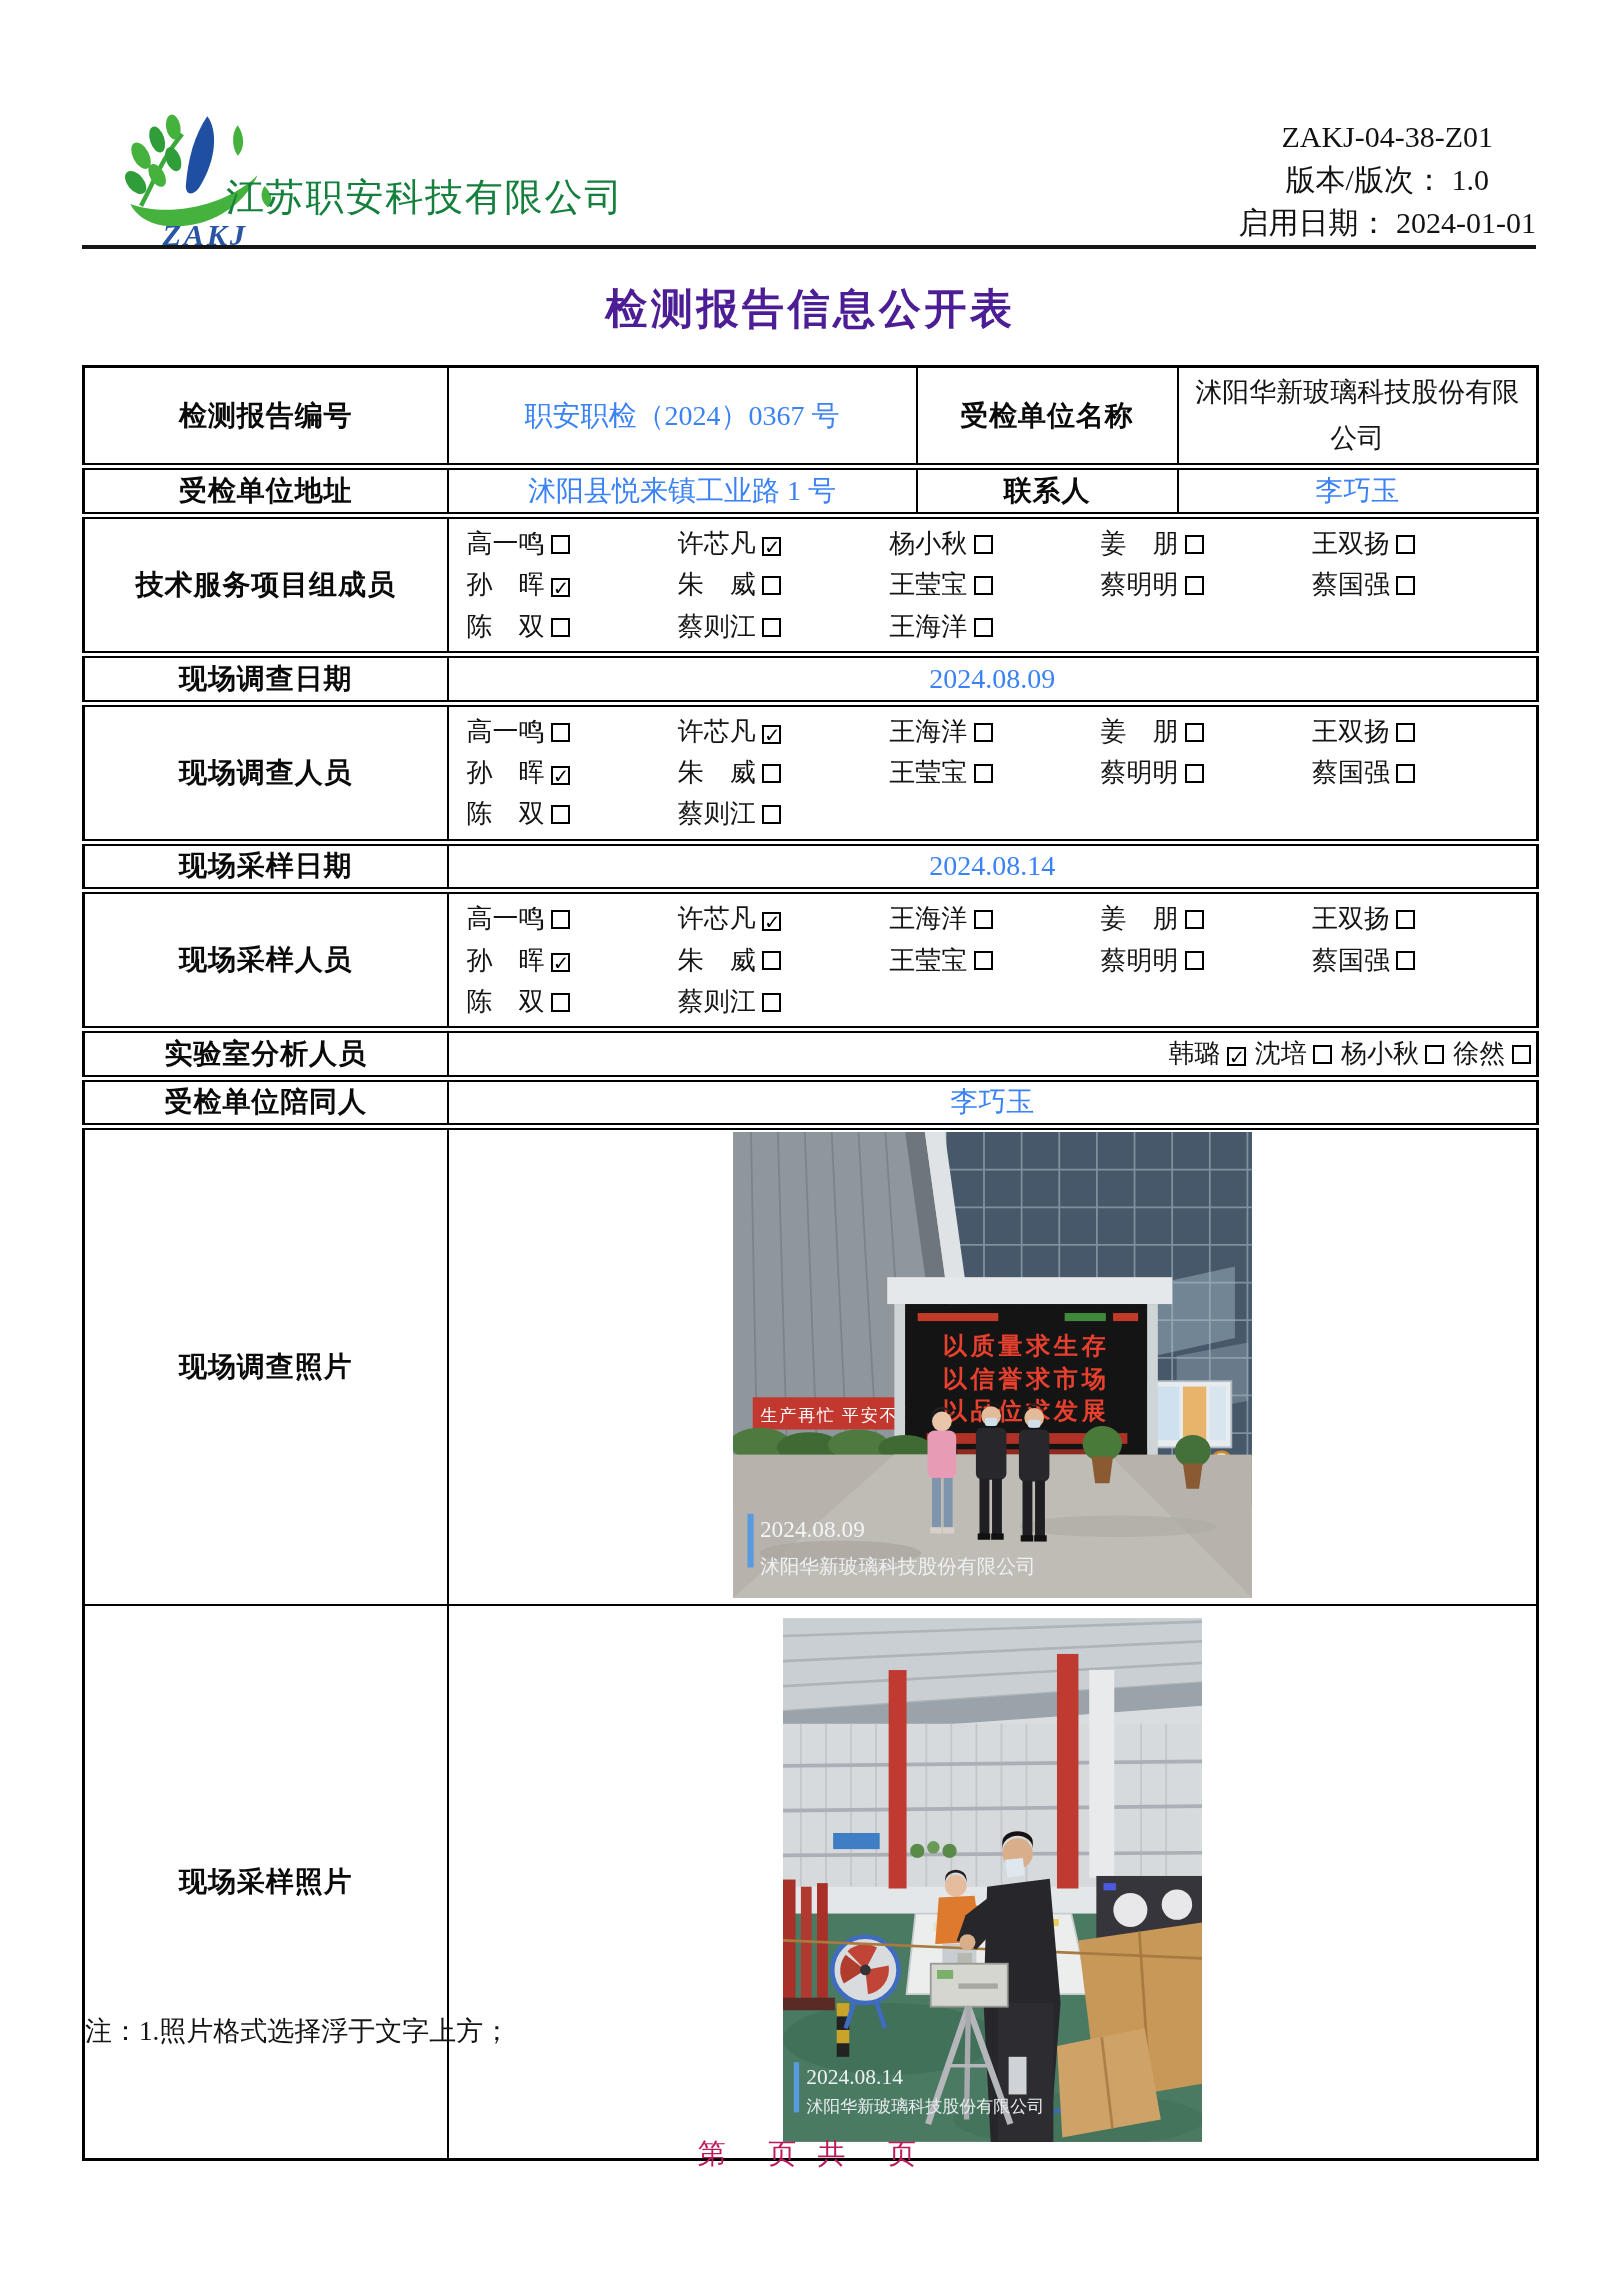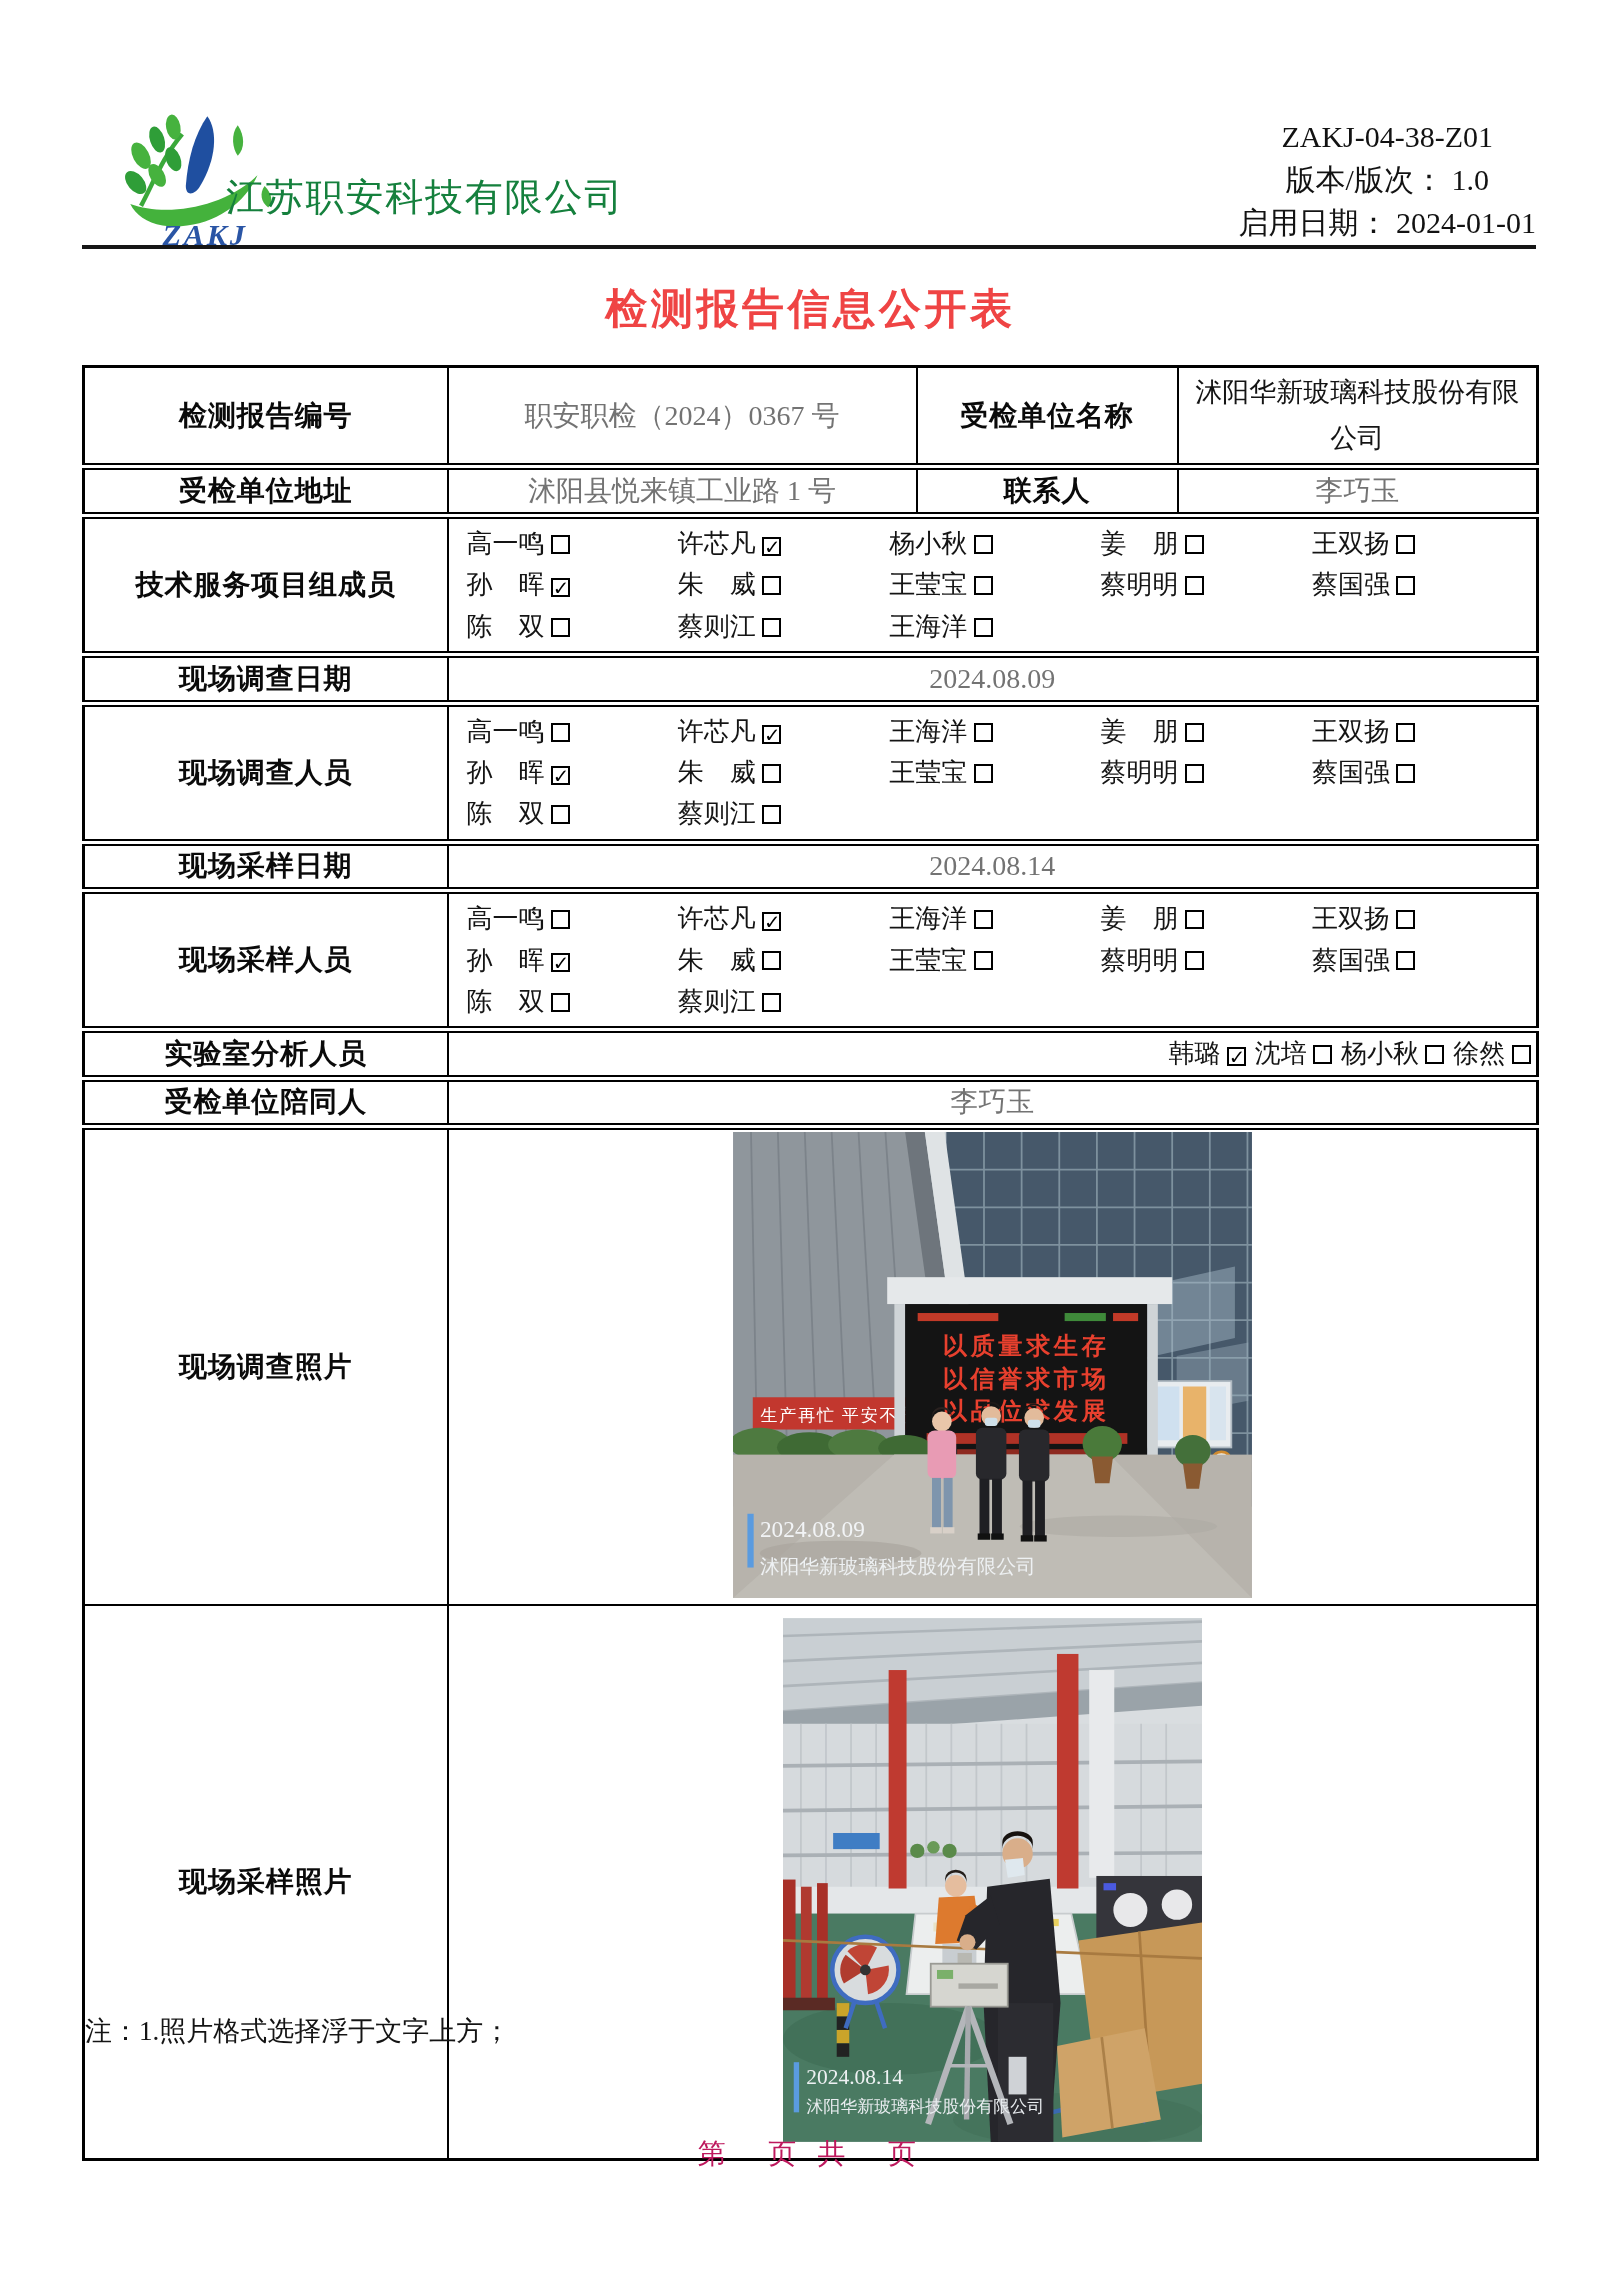--- a/index.html
+++ b/index.html
@@ -15,32 +15,32 @@
     font-family:"Liberation Serif", serif; color:#15803d;
   }
   .doc-codes {
     position:absolute; right:85px; top:115px; text-align:center;
     font-size:30px; line-height:43px; font-family:"Liberation Serif", serif; color:#121212;
   }
   .header-rule { position:absolute; left:82px; top:245px; width:1454px; height:3.6px; background:#161616; }
   
   .page-title {
     position:absolute; left:0; top:281px; width:100%; text-align:center;
-    font-family:"Liberation Sans", sans-serif; font-weight:bold; font-size:42px; letter-spacing:3.6px; color:#ef4444;
+    font-family:"Liberation Sans", sans-serif; font-weight:bold; font-size:42px; letter-spacing:3.6px; color:#4c1d95;
   }
   
   .tbl-wrap { position:absolute; left:82px; top:365px; width:1454px; }
   table.main { border-collapse:collapse; table-layout:fixed; width:1454px; border:3.6px solid #000; }
   table.main td { border:2.7px solid #000; vertical-align:middle; padding:1.8px 5.4px; }
   tr.dbl td { border-bottom:7.2px double #000; }
   td.lbl {
     font-family:"Liberation Sans", sans-serif; font-weight:bold; font-size:28px;
     text-align:center; letter-spacing:0.9px; color:#0a0a0a;
   }
-  td.val { font-size:28px; text-align:center; color:#737373;border-radius:29px; }
+  td.val { font-size:28px; text-align:center; color:#3b82f6;border-radius:29px; }
   td.val2 { font-size:27px; text-align:center; line-height:1.7; color:#141414; }
   .r1{height:85px} .r2{height:47px} .r3{height:122px} .r4{height:46px} .r5{height:90px}
   .r6{height:44px} .r7{height:86px} .r8{height:44px} .r9{height:41px}
   .r10{height:476px} .r11{height:555px}
   
   .members {
     display:grid; grid-template-columns:repeat(5,1fr); row-gap:6.3px;
     padding:5.4px 7.2px 5.4px 12.5px; font-size:26px; color:#141414;
   }
   .members .member { white-space:nowrap; text-align:left; }

